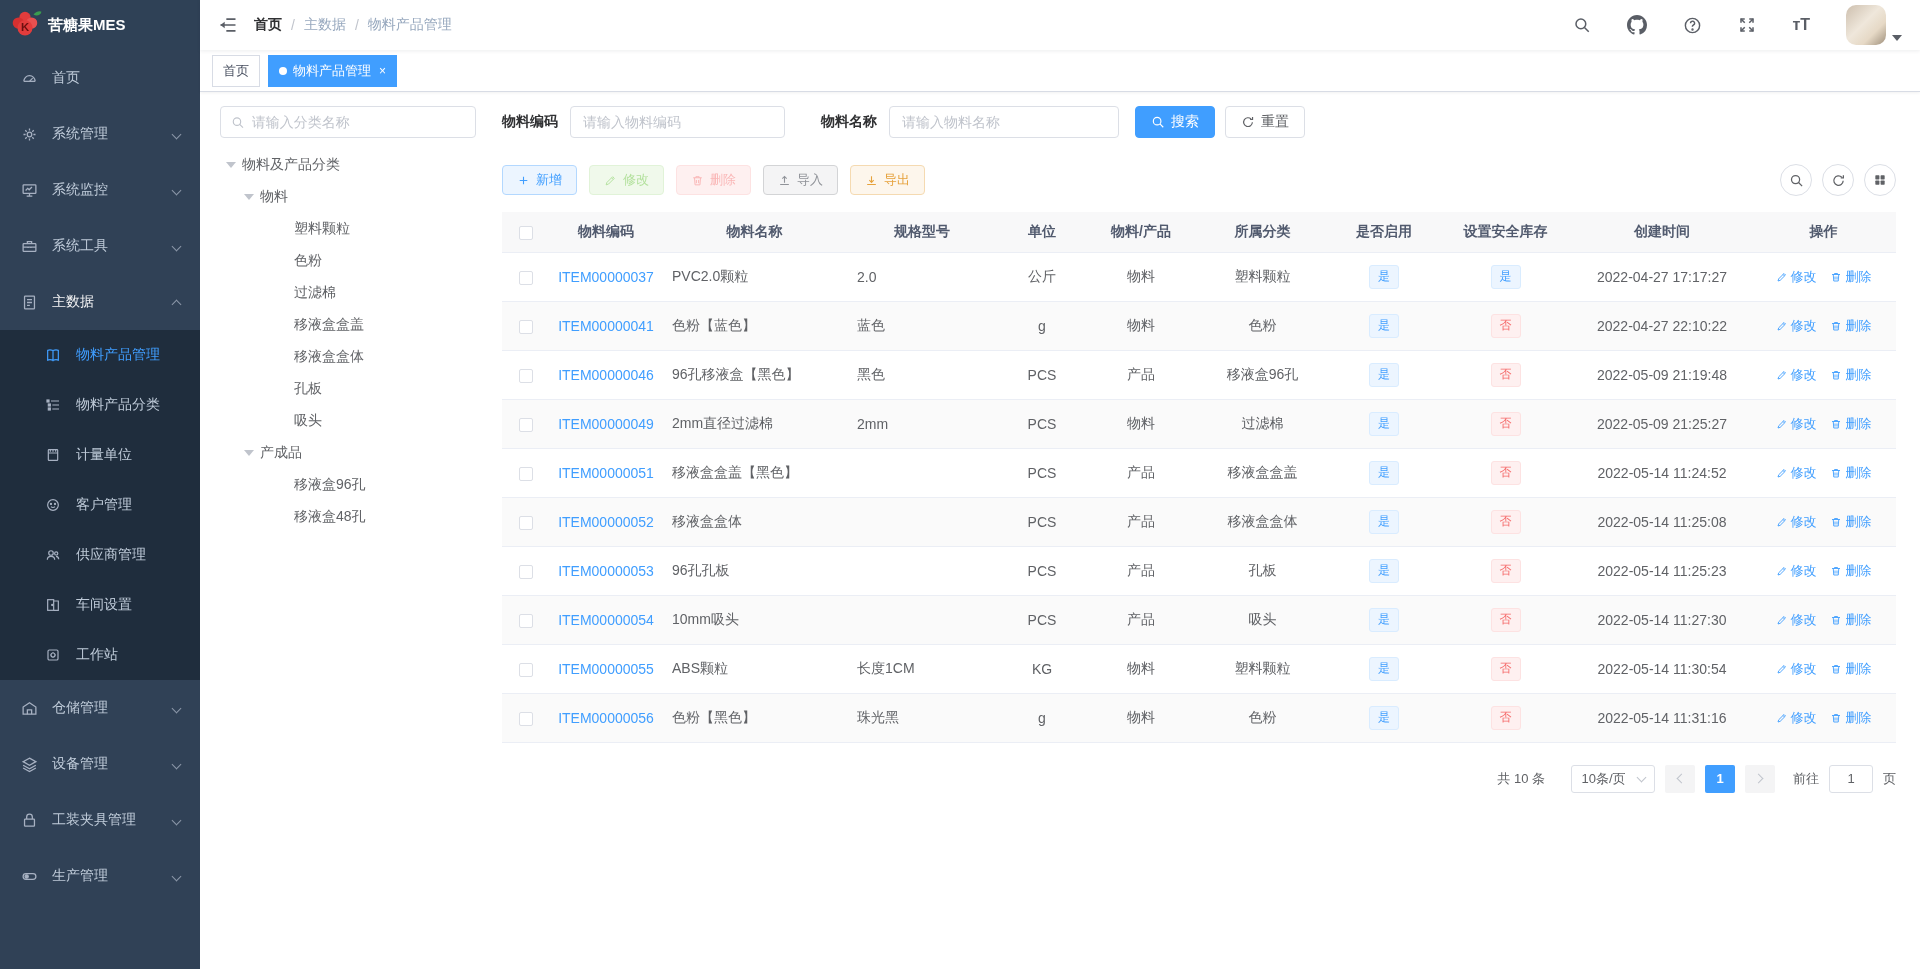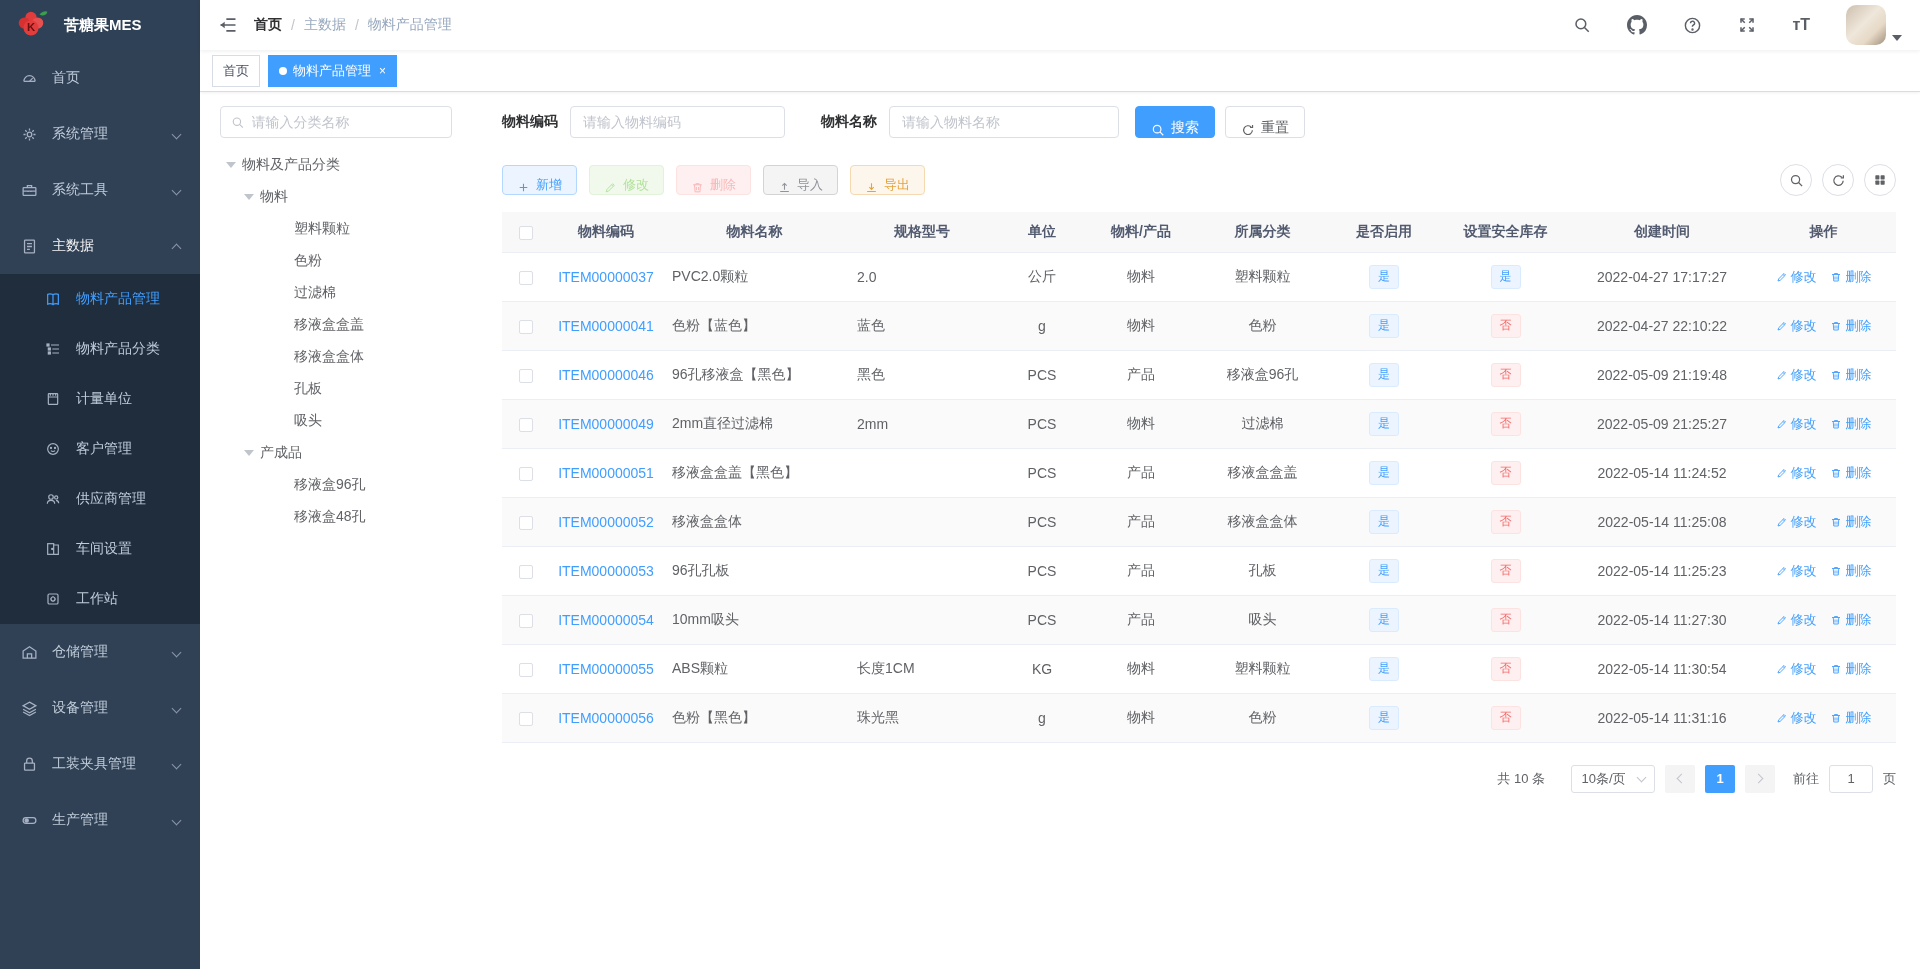--- a/index.html
+++ b/index.html
@@ -2,21 +2,21 @@
 <html><head>
 <meta charset="utf-8">
 <style>
   * { box-sizing: border-box; margin: 0; padding: 0; }
   html,body { width:1920px; height:969px; overflow:hidden; background:#fff;
     font-family:"Liberation Sans","DejaVu Sans",sans-serif; font-size:14px; color:#303133; }
   .app { display:flex; width:1920px; height:969px; }
 
   
   .sidebar { width:200px; height:100%; background:#304156; flex:0 0 200px; overflow:hidden; }
-  .logo { height:50px; display:flex; align-items:center; gap:16px; padding:0 14px; background:#2f4156; }
+  .logo { height:50px; display:flex; align-items:center; gap:6px; padding:0 8px; background:#2f4156; }
   .logo-title { color:#fff; font-weight:bold; font-size:15px; }
   .menu { color:#bfcbd9; }
   .menu-item { height:56px; display:flex; align-items:center; gap:14px; padding:0 20px; cursor:pointer; font-size:14px; }
   .menu-item .mi-ico { width:18px; height:18px; flex:0 0 18px; color:#a7b1c2; display:flex; align-items:center; justify-content:center; }
   .menu-item .chev { margin-left:auto; color:#8b97a8; }
   .menu-item.open { color:#f4f4f5; }
   .submenu { background:#1f2d3d; }
   .submenu .menu-item { height:50px; padding-left:44px; font-size:14px; }
   .submenu .menu-item.active { color:#409EFF; }
   .chev { width:7px; height:7px; border-right:1.5px solid currentColor; border-bottom:1.5px solid currentColor;
@@ -45,21 +45,21 @@
   .tag-item { height:32px; display:flex; align-items:center; gap:6px; padding:0 10px; border:1px solid #d8dce5;
     background:#fff; color:#495060; font-size:13px; cursor:pointer; }
   .tag-item.active { background:#409EFF; border-color:#409EFF; color:#fff; }
   .tag-dot { width:8px; height:8px; border-radius:50%; background:#fff; }
   .tag-close { font-size:12px; margin-left:2px; }
 
   .content { flex:1; display:flex; padding:14px 24px 0 20px; background:#fff; min-height:0; }
 
   
   .tree-panel { width:264px; flex:0 0 264px; margin-right:18px; }
-  .tree-search { height:32px; width:232px; border:1px solid #dcdfe6; border-radius:4px; display:flex;
+  .tree-search { height:32px; width:256px; border:1px solid #dcdfe6; border-radius:4px; display:flex;
     align-items:center; padding:0 10px; gap:7px; color:#c0c4cc; }
   .tree-search input { border:0; outline:0; width:100%; font-size:14px; font-family:inherit; color:#606266; }
   .tree-search input::placeholder { color:#c0c4cc; }
   .tree { margin-top:11px; list-style:none; }
   .tree-node { display:flex; align-items:center; gap:6px; height:32px; color:#606266; font-size:14px; cursor:pointer; }
   .tree-node[data-level="0"] { padding-left:6px; }
   .tree-node[data-level="1"] { padding-left:24px; }
   .tree-node[data-level="2"] { padding-left:58px; }
   .tree-caret { width:0; height:0; border-left:5px solid transparent; border-right:5px solid transparent;
     border-top:6px solid #c0c4cc; visibility:hidden; }
@@ -68,21 +68,21 @@
   
   .table-panel { flex:1; min-width:0; display:flex; flex-direction:column; }
   .filter-row { display:flex; align-items:center; gap:10px; }
   .f-label { font-weight:bold; color:#303133; margin-right:2px; }
   .f-input { height:32px; border:1px solid #dcdfe6; border-radius:4px; padding:0 12px; font-size:14px;
     font-family:inherit; color:#606266; }
   .f-input::placeholder { color:#c0c4cc; }
   .f-input.w1 { width:215px; margin-right:26px; }
   .f-input.w2 { width:230px; margin-right:6px; }
   .btn { height:32px; border-radius:4px; border:1px solid #dcdfe6; background:#fff; display:inline-flex;
-    align-items:flex-end; gap:6px; padding:0 15px; font-size:14px; font-family:inherit; cursor:pointer; color:#606266; }
+    align-items:center; gap:6px; padding:0 15px; font-size:14px; font-family:inherit; cursor:pointer; color:#606266; }
   .btn-primary { background:#409EFF; border-color:#409EFF; color:#fff; }
 
   .toolbar-row { display:flex; align-items:center; gap:12px; margin-top:26px; }
   .btn-sm { height:30px; font-size:13px; padding:0 14px; }
   .btn-plain-primary { background:#ecf5ff; border-color:#b3d8ff; color:#409EFF; }
   .btn-plain-success { background:#f0f9eb; border-color:#e1f3d8; color:#b3e19d; }
   .btn-plain-danger  { background:#fef0f0; border-color:#fde2e2; color:#fab6b6; }
   .btn-plain-info    { background:#f4f4f5; border-color:#d3d4d6; color:#909399; }
   .btn-plain-warning { background:#fdf6ec; border-color:#f5dab1; color:#e6a23c; }
   .toolbar-right { margin-left:auto; display:flex; gap:10px; }
@@ -287,20 +287,29 @@
             <svg class="ico" width="17" height="17">
               <use href="#i-gear"></use>
             </svg>
           </span>
         <span>系统管理</span>
         <span class="chev"></span>
       </div>
       <div class="menu-item">
         <span class="mi-ico">
             <svg class="ico" width="17" height="17">
+              <use href="#i-monitor"></use>
+            </svg>
+          </span>
+        <span>系统监控</span>
+        <span class="chev"></span>
+      </div>
+      <div class="menu-item">
+        <span class="mi-ico">
+            <svg class="ico" width="17" height="17">
               <use href="#i-toolbox"></use>
             </svg>
           </span>
         <span>系统工具</span>
         <span class="chev"></span>
       </div>
       <div class="menu-item open">
         <span class="mi-ico">
             <svg class="ico" width="17" height="17">
               <use href="#i-doc"></use>

